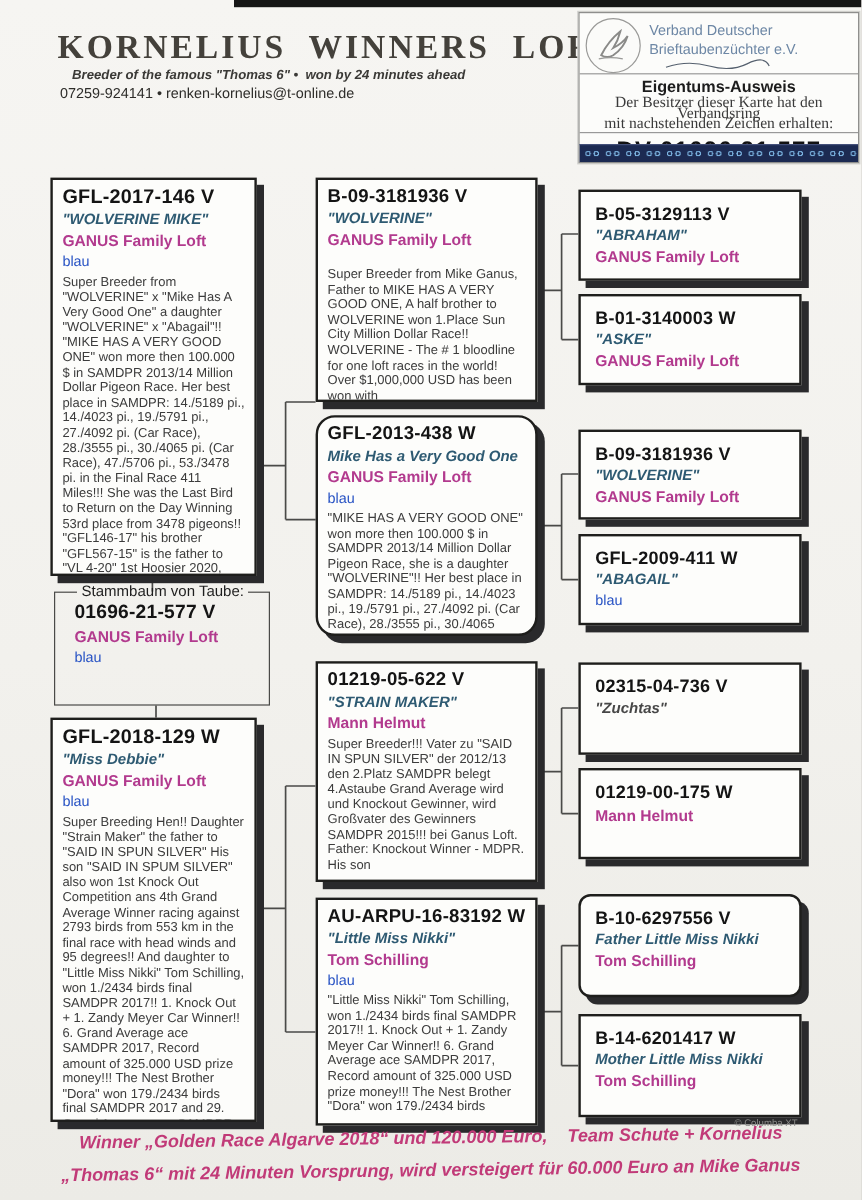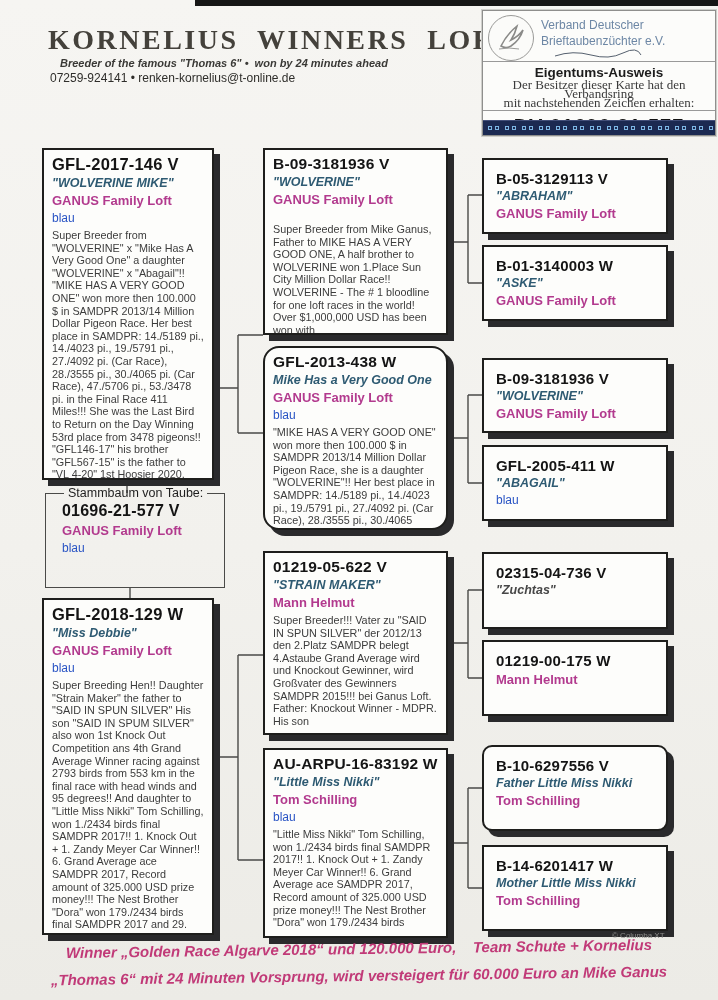--- a/index.html
+++ b/index.html
@@ -190,21 +190,21 @@
     <div class="ring">B-01-3140003 W</div>
     <div class="bname">"ASKE"</div>
     <div class="loft">GANUS Family Loft</div>
   </div>
   <div class="pbox gbox" id="box-g2">
     <div class="ring">B-09-3181936 V</div>
     <div class="bname">"WOLVERINE"</div>
     <div class="loft">GANUS Family Loft</div>
   </div>
   <div class="pbox gbox" id="box-g3">
-    <div class="ring">GFL-2005-411 W</div>
+    <div class="ring">GFL-2009-411 W</div>
     <div class="bname">"ABAGAIL"</div>
     <div class="bcolor">blau</div>
   </div>
   <div class="pbox gbox" id="box-g4">
     <div class="ring">02315-04-736 V</div>
     <div class="bname dk">"Zuchtas"</div>
   </div>
   <div class="pbox gbox" id="box-g5">
     <div class="ring">01219-00-175 W</div>
     <div class="loft">Mann Helmut</div>

